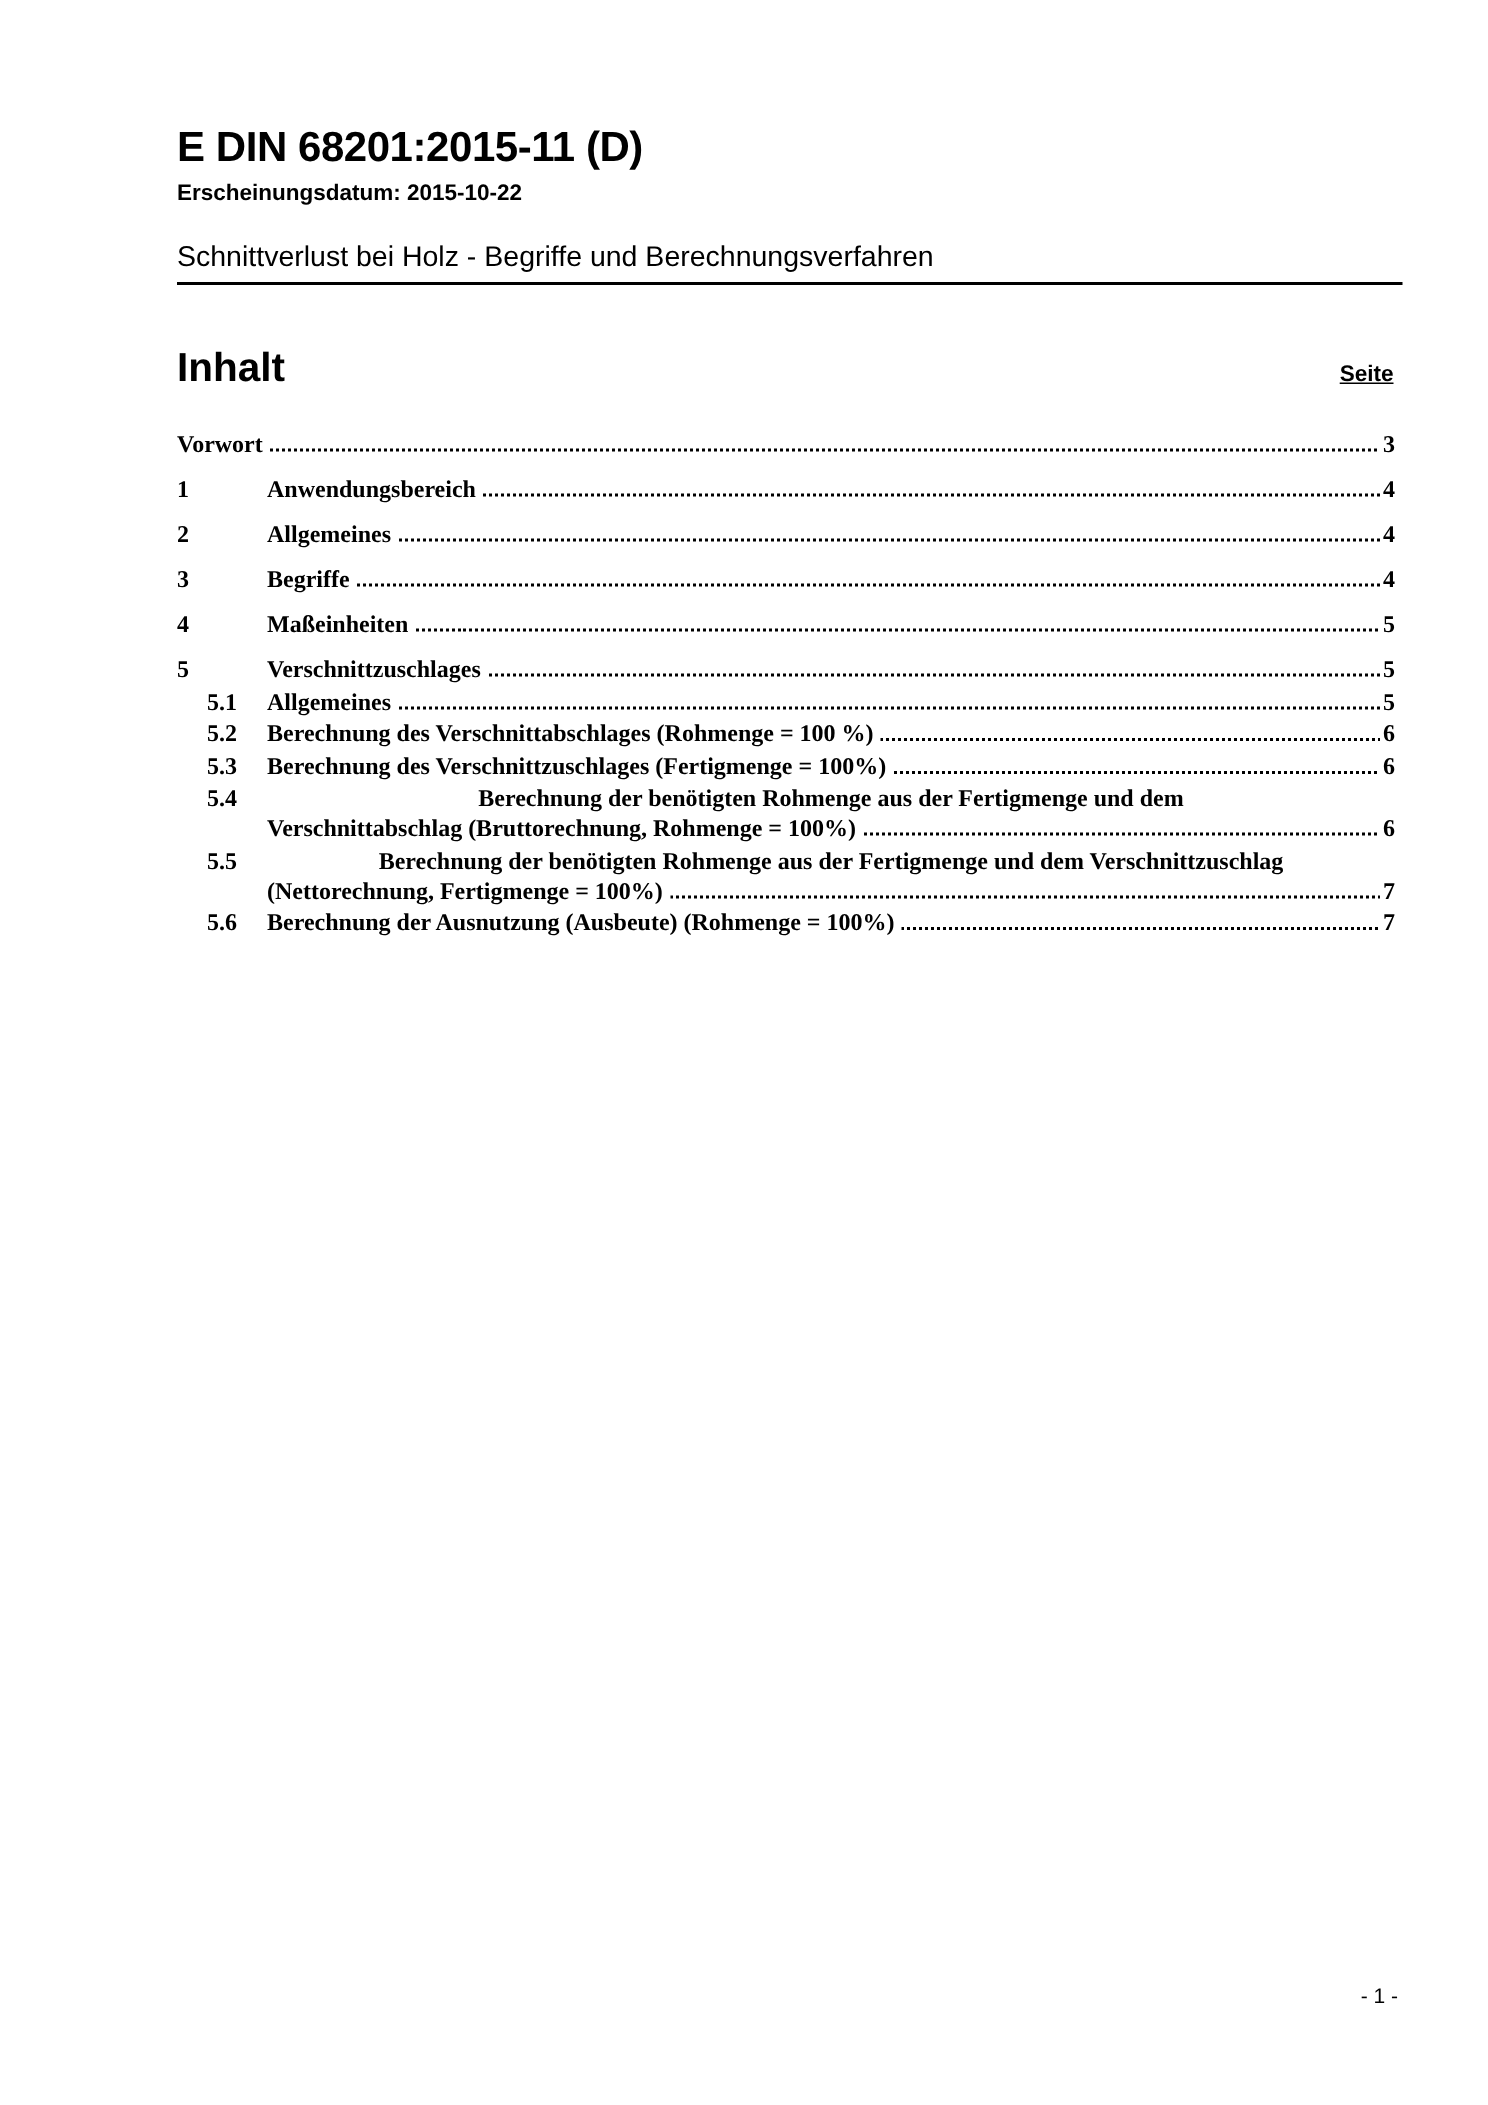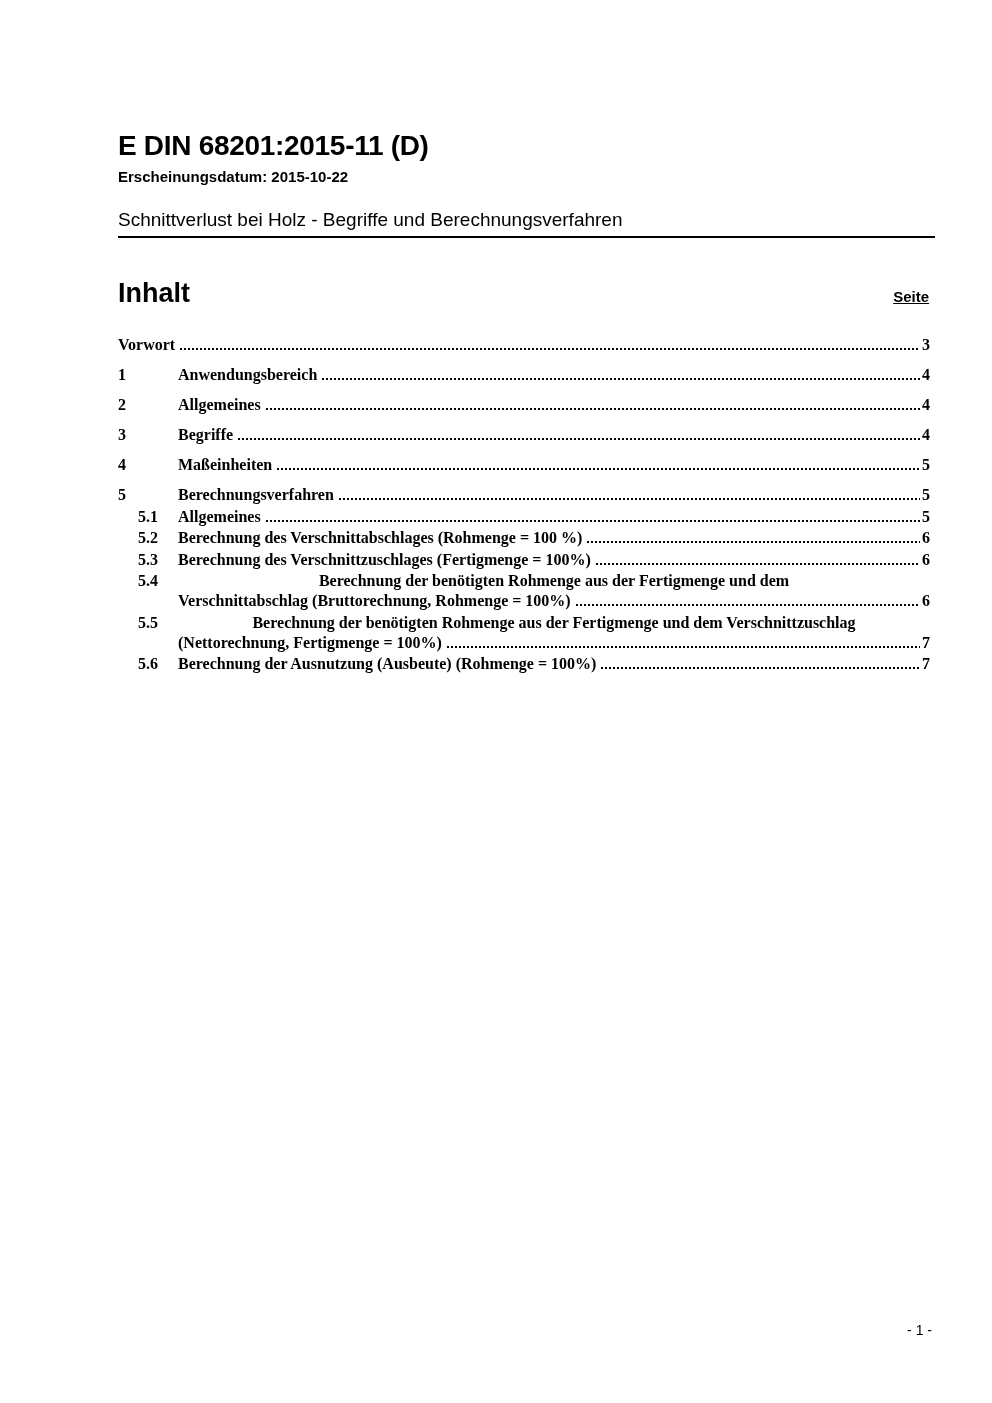--- a/index.html
+++ b/index.html
@@ -12,21 +12,20 @@
     color: #000000;
     margin: 0 auto;
     overflow: hidden;
     font-family: "Liberation Sans", sans-serif;
   }
   .content {
     position: absolute;
     left: 118px;
     width: 817px; 
     top: 0;
-    margin-top: 48px;
   }
   .doc-title {
     margin-top: 82px;
     font-family: "Liberation Sans", sans-serif;
     font-weight: bold;
     font-size: 28px;
     line-height: 32px;
     letter-spacing: -0.3px;
   }
   .release-date {
@@ -167,21 +166,21 @@
               <span class="toc-label">Maßeinheiten</span>
               <span class="toc-dots"></span>
               <span class="toc-page">5</span>
             </div>
           </div>
         </div>
         <div class="toc-row major">
           <span class="toc-num">5</span>
           <div class="toc-body">
             <div class="toc-lastline">
-              <span class="toc-label">Berechnungsverfahren</span>
+              <span class="toc-label">Verschnittzuschlages</span>
               <span class="toc-dots"></span>
               <span class="toc-page">5</span>
             </div>
           </div>
         </div>
         <div class="toc-row minor">
           <span class="toc-num">5.1</span>
           <div class="toc-body">
             <div class="toc-lastline">
               <span class="toc-label">Allgemeines</span>

